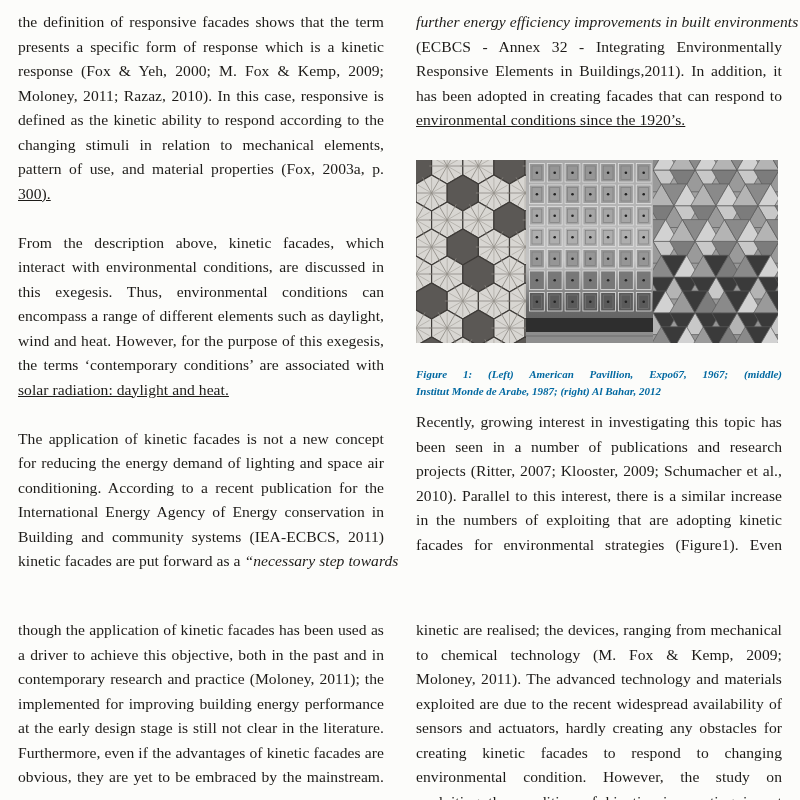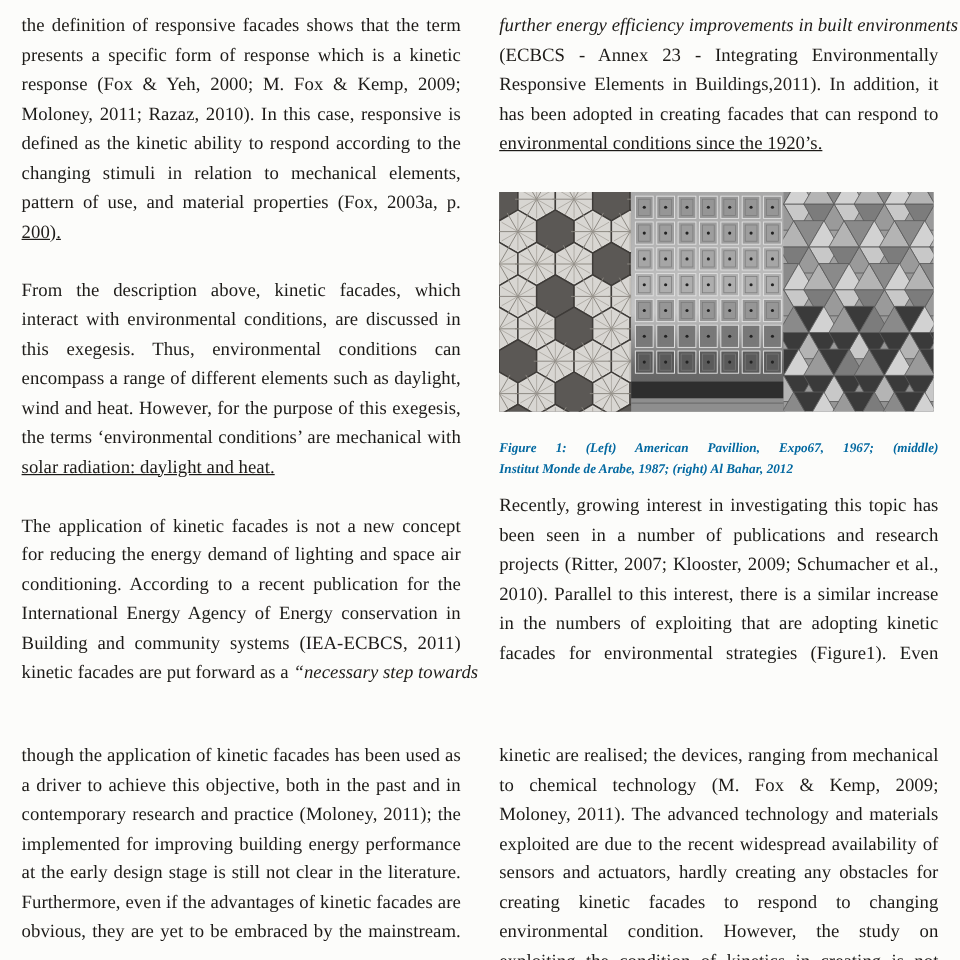--- a/index.html
+++ b/index.html
@@ -40,48 +40,48 @@
 
   <div class="col" style="left:18px; top:10px; width:366px;">
     <div>
       <span class="line">the definition of responsive facades shows that the term</span>
       <span class="line">presents a specific form of response which is a kinetic</span>
       <span class="line">response (Fox &amp; Yeh, 2000; M. Fox &amp; Kemp, 2009;</span>
       <span class="line">Moloney, 2011; Razaz, 2010). In this case, responsive is</span>
       <span class="line">defined as the kinetic ability to respond according to the</span>
       <span class="line">changing stimuli in relation to mechanical elements,</span>
       <span class="line">pattern of use, and material properties (Fox, 2003a, p.</span>
-      <span class="line last">200).</span>
+      <span class="line last">300).</span>
     </div>
     <div style="height:24.5px"></div>
     <div>
       <span class="line">From the description above, kinetic facades, which</span>
       <span class="line">interact with environmental conditions, are discussed in</span>
       <span class="line">this exegesis. Thus, environmental conditions can</span>
       <span class="line">encompass a range of different elements such as daylight,</span>
       <span class="line">wind and heat. However, for the purpose of this exegesis,</span>
-      <span class="line">the terms ‘environmental conditions’ are mechanical with</span>
+      <span class="line">the terms ‘contemporary conditions’ are associated with</span>
       <span class="line last">solar radiation: daylight and heat.</span>
     </div>
     <div style="height:24.5px"></div>
     <div>
       <span class="line">The application of kinetic facades is not a new concept</span>
       <span class="line">for reducing the energy demand of lighting and space air</span>
       <span class="line">conditioning. According to a recent publication for the</span>
       <span class="line">International Energy Agency of Energy conservation in</span>
       <span class="line">Building and community systems (IEA-ECBCS, 2011)</span>
       <span class="line">
         <span>kinetic facades are put forward as a </span><span class="italic">“necessary step towards</span>
       </span>
     </div>
   </div>
 
   <div class="col" style="left:416px; top:10px; width:366px;">
     <span class="line italic">further energy efficiency improvements in built environments”</span>
-    <span class="line">(ECBCS - Annex 23 - Integrating Environmentally</span>
+    <span class="line">(ECBCS - Annex 32 - Integrating Environmentally</span>
     <span class="line">Responsive Elements in Buildings,2011). In addition, it</span>
     <span class="line">has been adopted in creating facades that can respond to</span>
     <span class="line last">environmental conditions since the 1920’s.</span>
   </div>
 
   <div class="figure">
     <svg width="362" height="183" viewBox="0 0 362 183" xmlns="http://www.w3.org/2000/svg">
       <defs>
         <linearGradient id="gLeft" x1="0" y1="0" x2="0" y2="1">
           <stop offset="0" stop-color="#8a8784"></stop>

